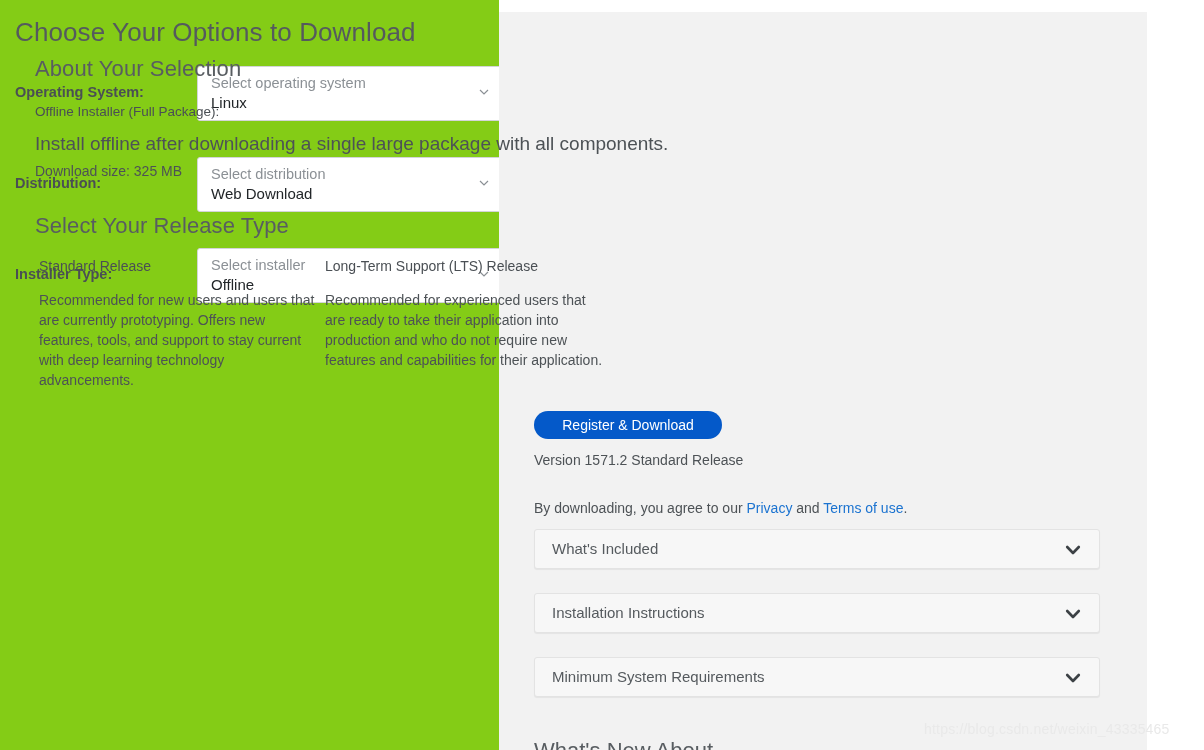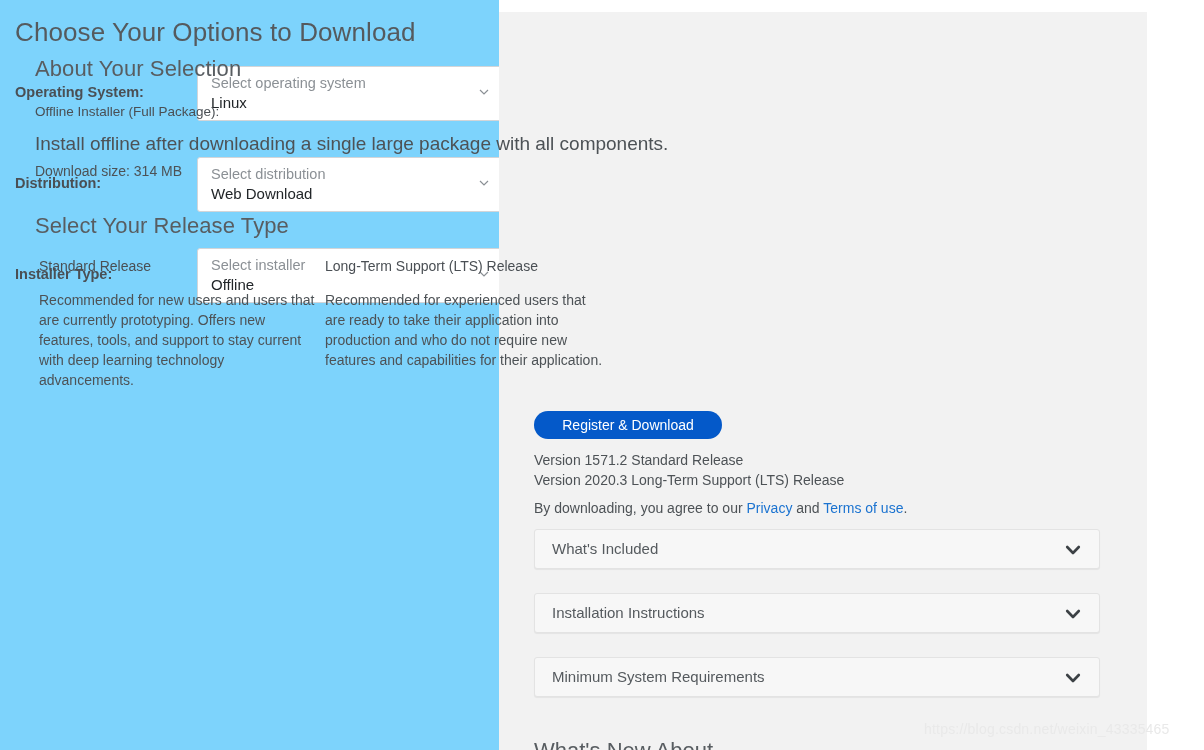--- a/index.html
+++ b/index.html
@@ -15,21 +15,21 @@
     position: relative;
   }
 
   
   #left-column {
     position: absolute;
     left: 0;
     top: 0;
     width: 499px;
     height: 750px;
-    background: #7dd3fc;
+    background: #84cc16;
   }
 
   #page-title {
     position: absolute;
     left: 15px;
     top: 17px;
     font-size: 26px;
     font-weight: 400;
     color: #555a5e;
     letter-spacing: 0.1px;
@@ -287,39 +287,38 @@
     </div>
   </div>
 
 </div>
 
 <div id="right-panel"></div>
 
 <div id="about-title" class="h2-title">About Your Selection</div>
 <div id="about-subtitle">Offline Installer (Full Package):</div>
 <div id="about-desc">Install offline after downloading a single large package with all components.</div>
-<div id="about-size">Download size: 314 MB</div>
+<div id="about-size">Download size: 325 MB</div>
 
 <div id="release-title" class="h2-title">Select Your Release Type</div>
 
 <div class="release-col c0">
   <div class="release-head">Standard Release</div>
   <div class="release-body">Recommended for new users and users that are currently prototyping. Offers new features, tools, and support to stay current with deep learning technology advancements.</div>
 </div>
 
 <div class="release-col c1">
   <div class="release-head">Long-Term Support (LTS) Release</div>
   <div class="release-body">Recommended for experienced users that are ready to take their application into production and who do not require new features and capabilities for their application.</div>
 </div>
 
 <button id="download-button">Register &amp; Download</button>
 
 <div id="version-lines">
   <div>Version 1571.2 Standard Release</div>
-  <div>Version 2020.3 Long-Term Support (LTS) Release</div>
 </div>
 
 <div id="terms-line"><span>By downloading, you agree to our </span><a href="#">Privacy</a><span> and </span><a href="#">Terms of use</a><span>.</span></div>
 
 <div class="accordion a0">
   <div class="accordion-label">What's Included</div>
   <span class="accordion-chevron">
     <svg width="16" height="14" viewBox="0 0 16 14">
         <path d="M2.2 4 L8 10 L13.8 4" fill="none" stroke="#3c4145" stroke-width="2.6" stroke-linecap="round" stroke-linejoin="round"></path>
       </svg>

